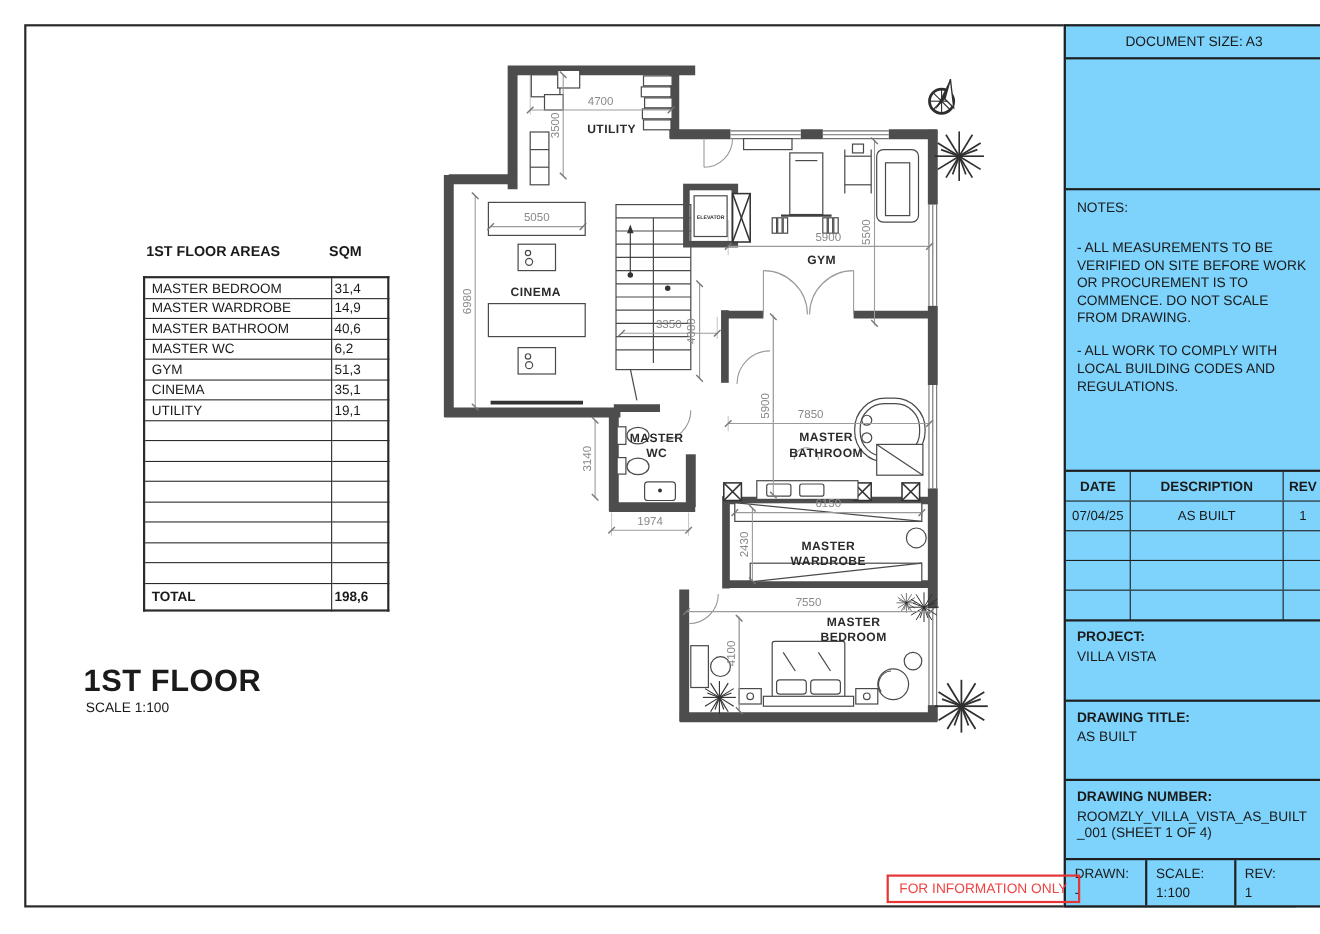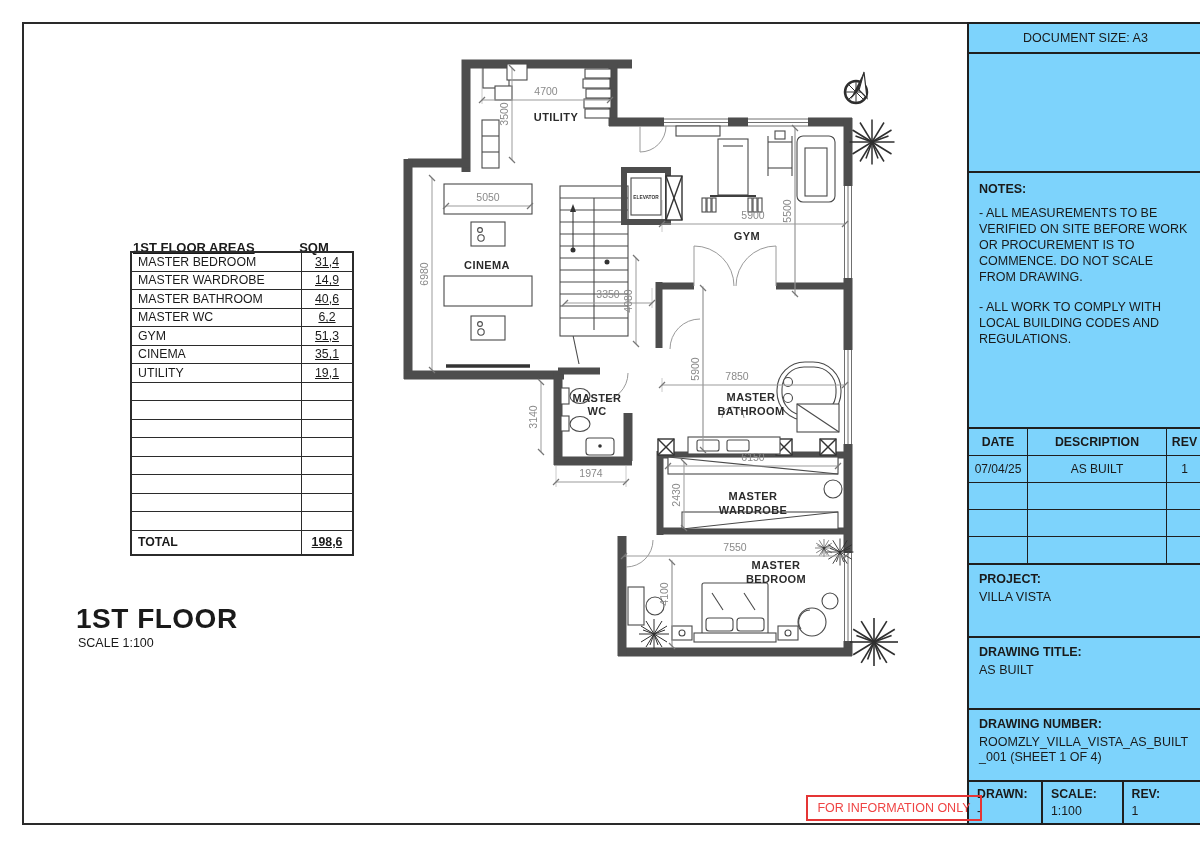--- a/index.html
+++ b/index.html
@@ -2,42 +2,42 @@
 <html><head>
 <meta charset="utf-8">
 <style>
   html,body{margin:0;padding:0;background:#fff;}
   .sheet{position:relative;width:1200px;height:849px;background:#fff;
          font-family:"Liberation Sans",sans-serif;color:#1a1a1a;overflow:hidden;}
   .border-frame{position:absolute;left:22px;top:22px;width:1156px;height:803px;
                 border:2px solid #2a2a2a;box-sizing:border-box;}
 
   
-  .areas-header{position:absolute;top:240px;left:133px;width:204px;height:18px;
-                font-size:13px;font-weight:bold;text-decoration:underline;}
+  .areas-header{position:absolute;top:221px;left:133px;width:204px;height:18px;
+                font-size:13px;font-weight:bold;}
   .areas-header .sqm-h{position:absolute;left:158px;width:46px;text-align:center;}
   table.areas{position:absolute;left:130px;top:251px;width:224px;border-collapse:collapse;
               border:2px solid #2b2b2b;table-layout:fixed;}
   table.areas td{border:1px solid #2b2b2b;height:17.5px;font-size:12.3px;padding:0 6px;
                  overflow:hidden;white-space:nowrap;}
-  table.areas td.sqm{width:46px;text-align:center;padding:0 2px;text-decoration:underline;}
+  table.areas td.sqm{width:46px;text-align:left;padding:0 2px;}
   table.areas tr.total td{font-weight:bold;height:23px;}
 
   .plan-title{position:absolute;left:76px;top:603px;font-size:28px;font-weight:bold;letter-spacing:.5px;}
   .plan-scale{position:absolute;left:78px;top:636px;font-size:12.5px;}
 
   
   .titleblock{position:absolute;left:967px;top:22px;width:237px;height:803px;
               border:2px solid #1f1f1f;box-sizing:border-box;display:flex;flex-direction:column;background:#7dd3fc;}
   .tb-sec{box-sizing:border-box;border-bottom:2px solid #1f1f1f;}
   .tb-docsize{height:30px;display:flex;align-items:center;justify-content:center;
               font-size:12.5px;}
   .tb-logo{height:120px;}
   .tb-notes{height:258px;padding:8px 10px;font-size:12.5px;line-height:1.28;}
-  .tb-notes .nh{font-weight:bold;margin-bottom:8px;}
+  .tb-notes .nh{font-weight:normal;margin-bottom:20px;}
   .tb-notes p{margin:0 0 14px 0;}
   .tb-rev{height:138px;display:flex;flex-direction:column;}
   .rev-row{display:flex;flex:1;border-top:1.5px solid #1f1f1f;}
   .rev-row:first-child{border-top:none;}
   .rev-cell{box-sizing:border-box;display:flex;align-items:center;justify-content:center;
             font-size:12px;border-left:1.5px solid #1f1f1f;overflow:hidden;}
   .rev-cell:first-child{border-left:none;}
   .rc-date{width:58px;flex:none;}
   .rc-desc{flex:1;}
   .rc-rev{width:36px;flex:none;}
@@ -45,21 +45,21 @@
   .tb-field{padding:7px 10px;font-size:12.5px;box-sizing:border-box;}
   .tb-field .fl{font-weight:bold;margin-bottom:4px;}
   .tb-project{height:73px;}
   .tb-dtitle{height:72px;}
   .tb-dnumber{height:73px;}
   .tb-dnumber .fv{word-break:break-all;line-height:1.25;}
   .tb-footer{flex:1;display:flex;border-bottom:none;}
   .ft-cell{box-sizing:border-box;border-left:2px solid #1f1f1f;padding:5px 8px;
            font-size:12.3px;flex:1;}
   .ft-cell:first-child{border-left:none;width:72px;flex:none;}
-  .ft-cell .fl{font-weight:bold;margin-bottom:3px;}
+  .ft-cell .fl{font-weight:normal;margin-bottom:3px;}
 
   
   .stamp{position:absolute;left:806px;top:795px;width:176px;height:26px;
          border:2px solid #e53535;color:#ef4444;display:flex;align-items:center;
          justify-content:center;font-size:12.5px;box-sizing:border-box;white-space:nowrap;}
 
   
   svg.plan{position:absolute;left:0;top:0;}
   .wall{stroke:#4d4d4d;stroke-width:9;fill:none;stroke-linecap:butt;}
   .wall7{stroke:#4d4d4d;stroke-width:7;fill:none;}

